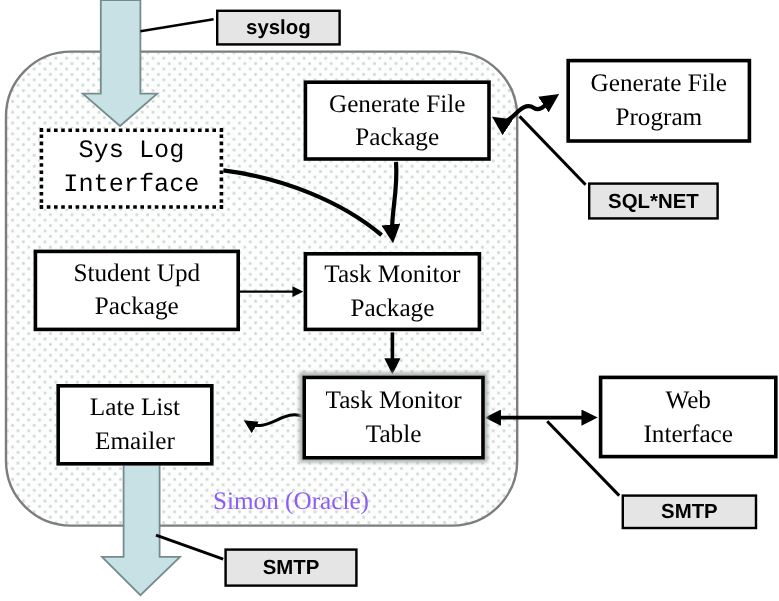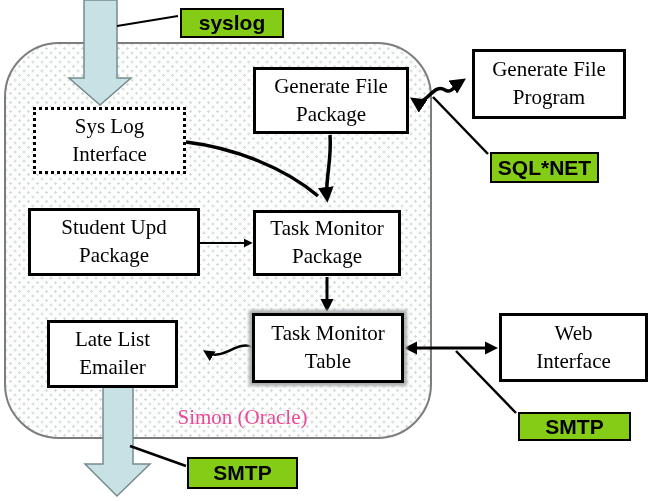--- a/index.html
+++ b/index.html
@@ -19,29 +19,29 @@
   .edges{position:absolute;left:0;top:0;z-index:2;}
   .node{
     position:absolute;box-sizing:border-box;background:#ffffff;
     border:3px solid #000;display:flex;align-items:center;justify-content:center;
     text-align:center;font-size:21px;line-height:1.32;color:#000;
     white-space:pre-line;z-index:3;
   }
   .node.dotted{border-style:dotted;}
   .node.shadowed{box-shadow:0 0 3px 3px #a9aeae;}
   .proto-label{
-    position:absolute;box-sizing:border-box;background:#84cc16;
+    position:absolute;box-sizing:border-box;background:#e5e5e5;
     border:2px solid #000;display:flex;align-items:center;justify-content:center;
     font-family:"Liberation Sans","DejaVu Sans",sans-serif;font-weight:bold;
-    font-size:21px;color:#000;z-index:3;
+    font-size:17px;color:#000;z-index:3;
   }
   .container-title{
     position:absolute;left:160px;top:403px;width:165px;height:28px;
     display:flex;align-items:center;justify-content:center;
-    font-size:21px;color:#ec4899;z-index:3;
+    font-size:21px;color:#8b5cf6;z-index:3;
   }
 </style>
 </head>
 <body>
 
 <div class="stage">
 
   <div class="container-rect"></div>
 
   <svg class="edges" width="649" height="501" viewBox="0 0 649 501">
@@ -71,21 +71,21 @@
 
     <path d="M408,348 L494,348" stroke="#000" stroke-width="3" fill="none" marker-start="url(#ah)" marker-end="url(#ah)"></path>
 
     <path d="M456,351 L516,413" stroke="#000" stroke-width="2.5" fill="none"></path>
 
     <path d="M252,347 C237,340 222,362 206,352" stroke="#000" stroke-width="2.5" fill="none" marker-end="url(#ah)"></path>
 
     <path d="M130,446 L186,466" stroke="#000" stroke-width="2.5" fill="none"></path>
   </svg>
 
-  <div class="node dotted" style="left:33px;top:107px;width:153px;height:67px;">Sys Log
+  <div class="node dotted" style="left:33px;top:107px;width:153px;height:67px;font-family:Liberation Mono, monospace;">Sys Log
 Interface</div>
 
   <div class="node" style="left:253px;top:67px;width:156px;height:67px;">Generate File
 Package</div>
 
   <div class="node" style="left:472px;top:49px;width:154px;height:70px;">Generate File
 Program</div>
 
   <div class="node" style="left:28px;top:208px;width:172px;height:68px;">Student Upd
 Package</div>

